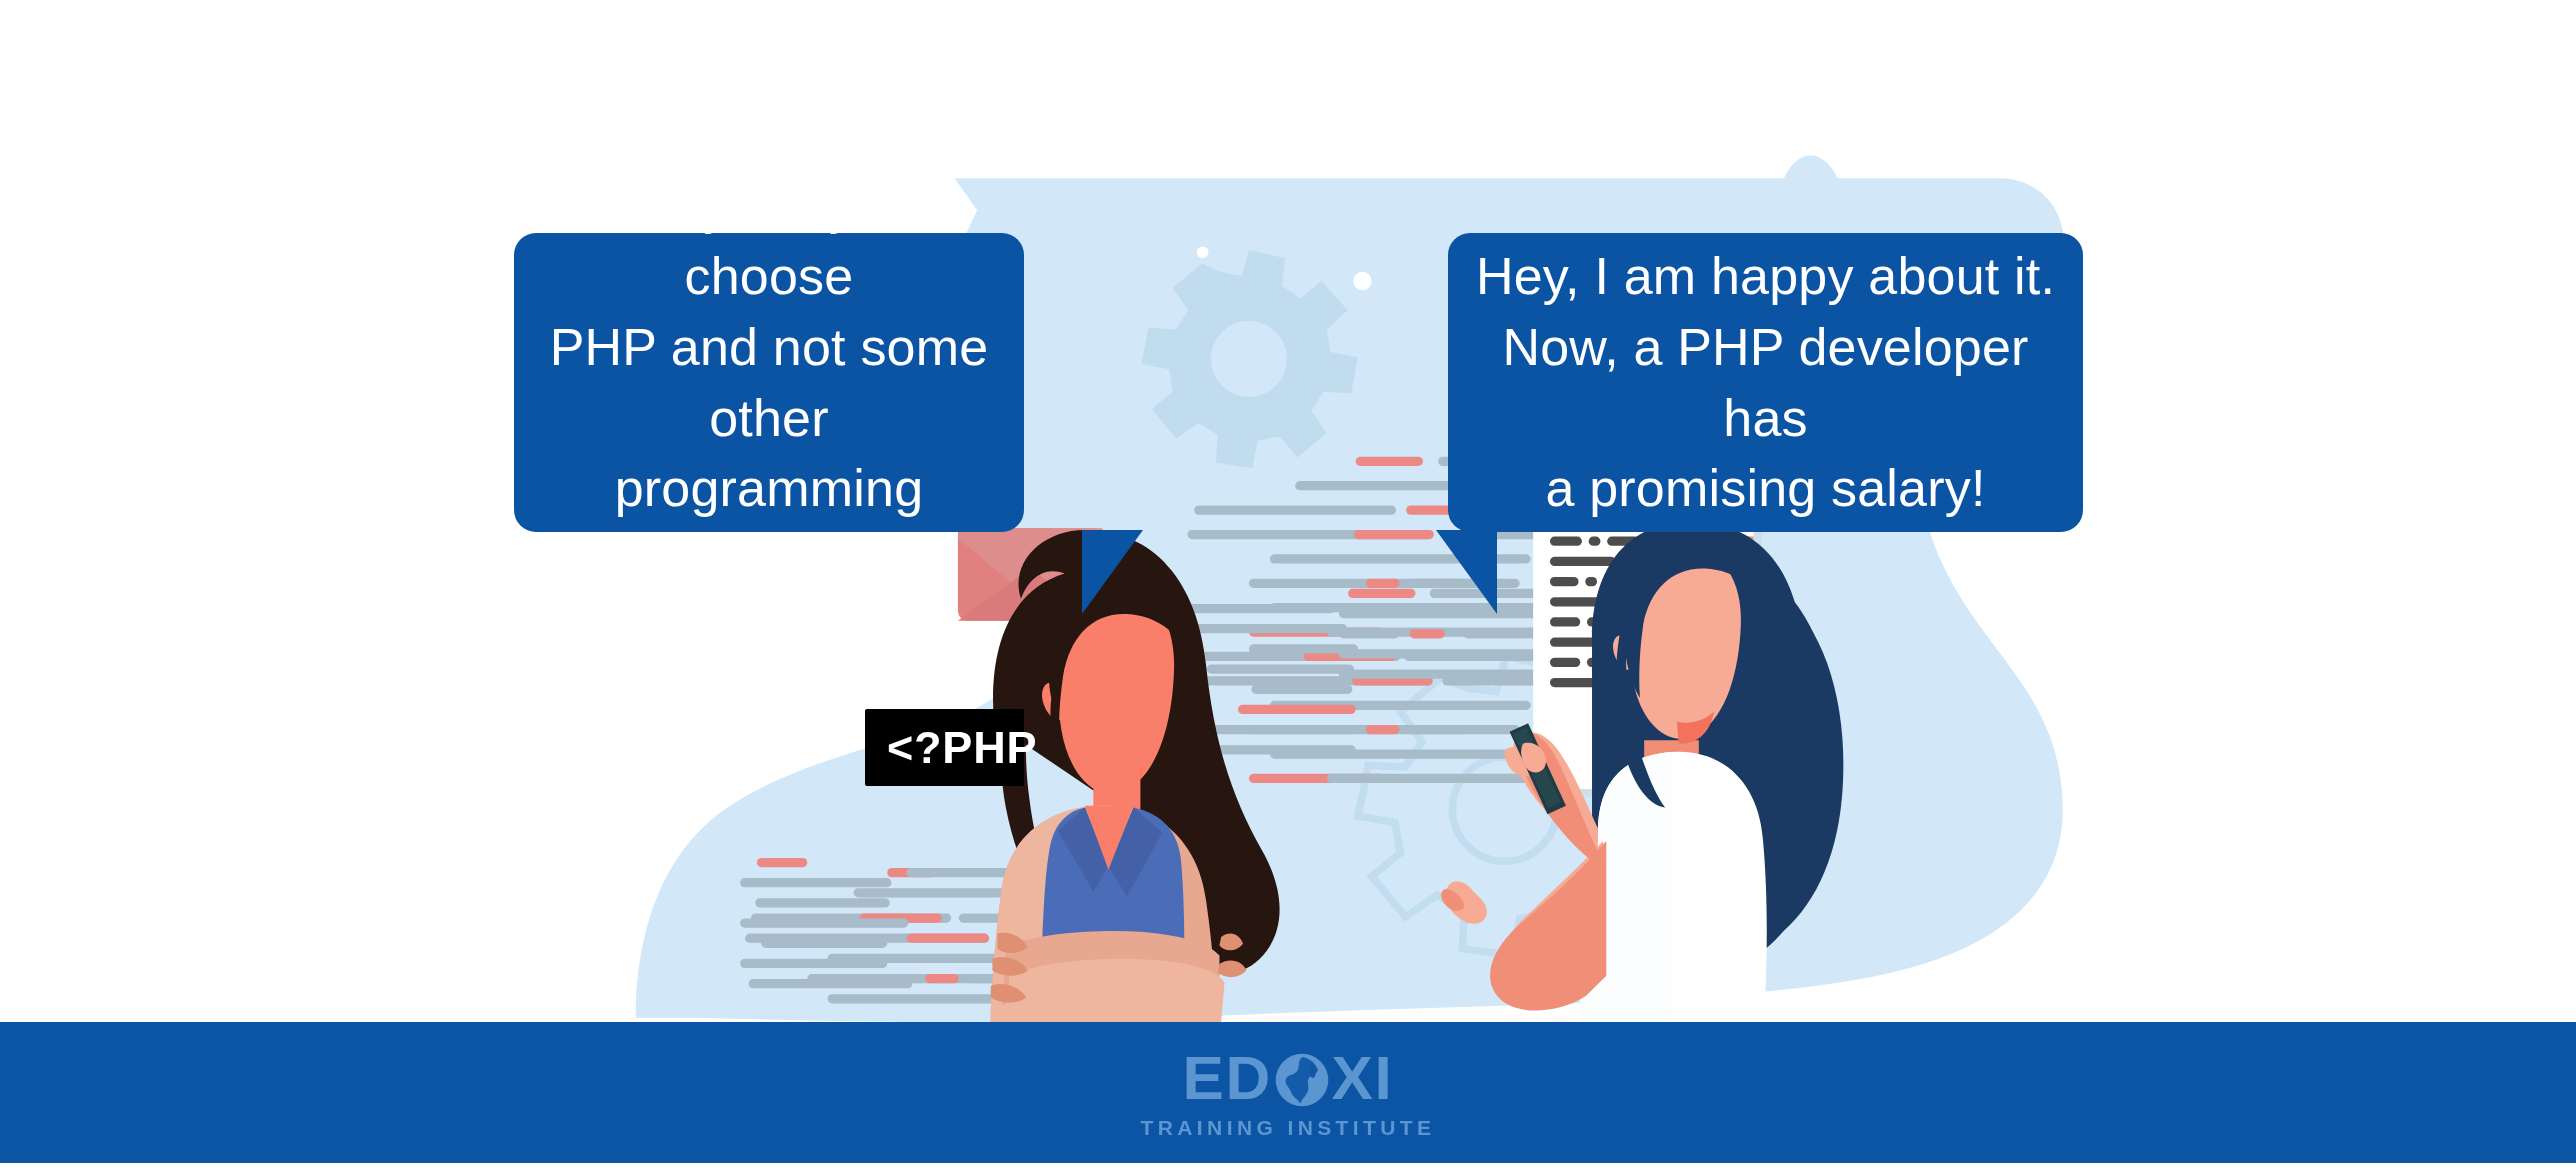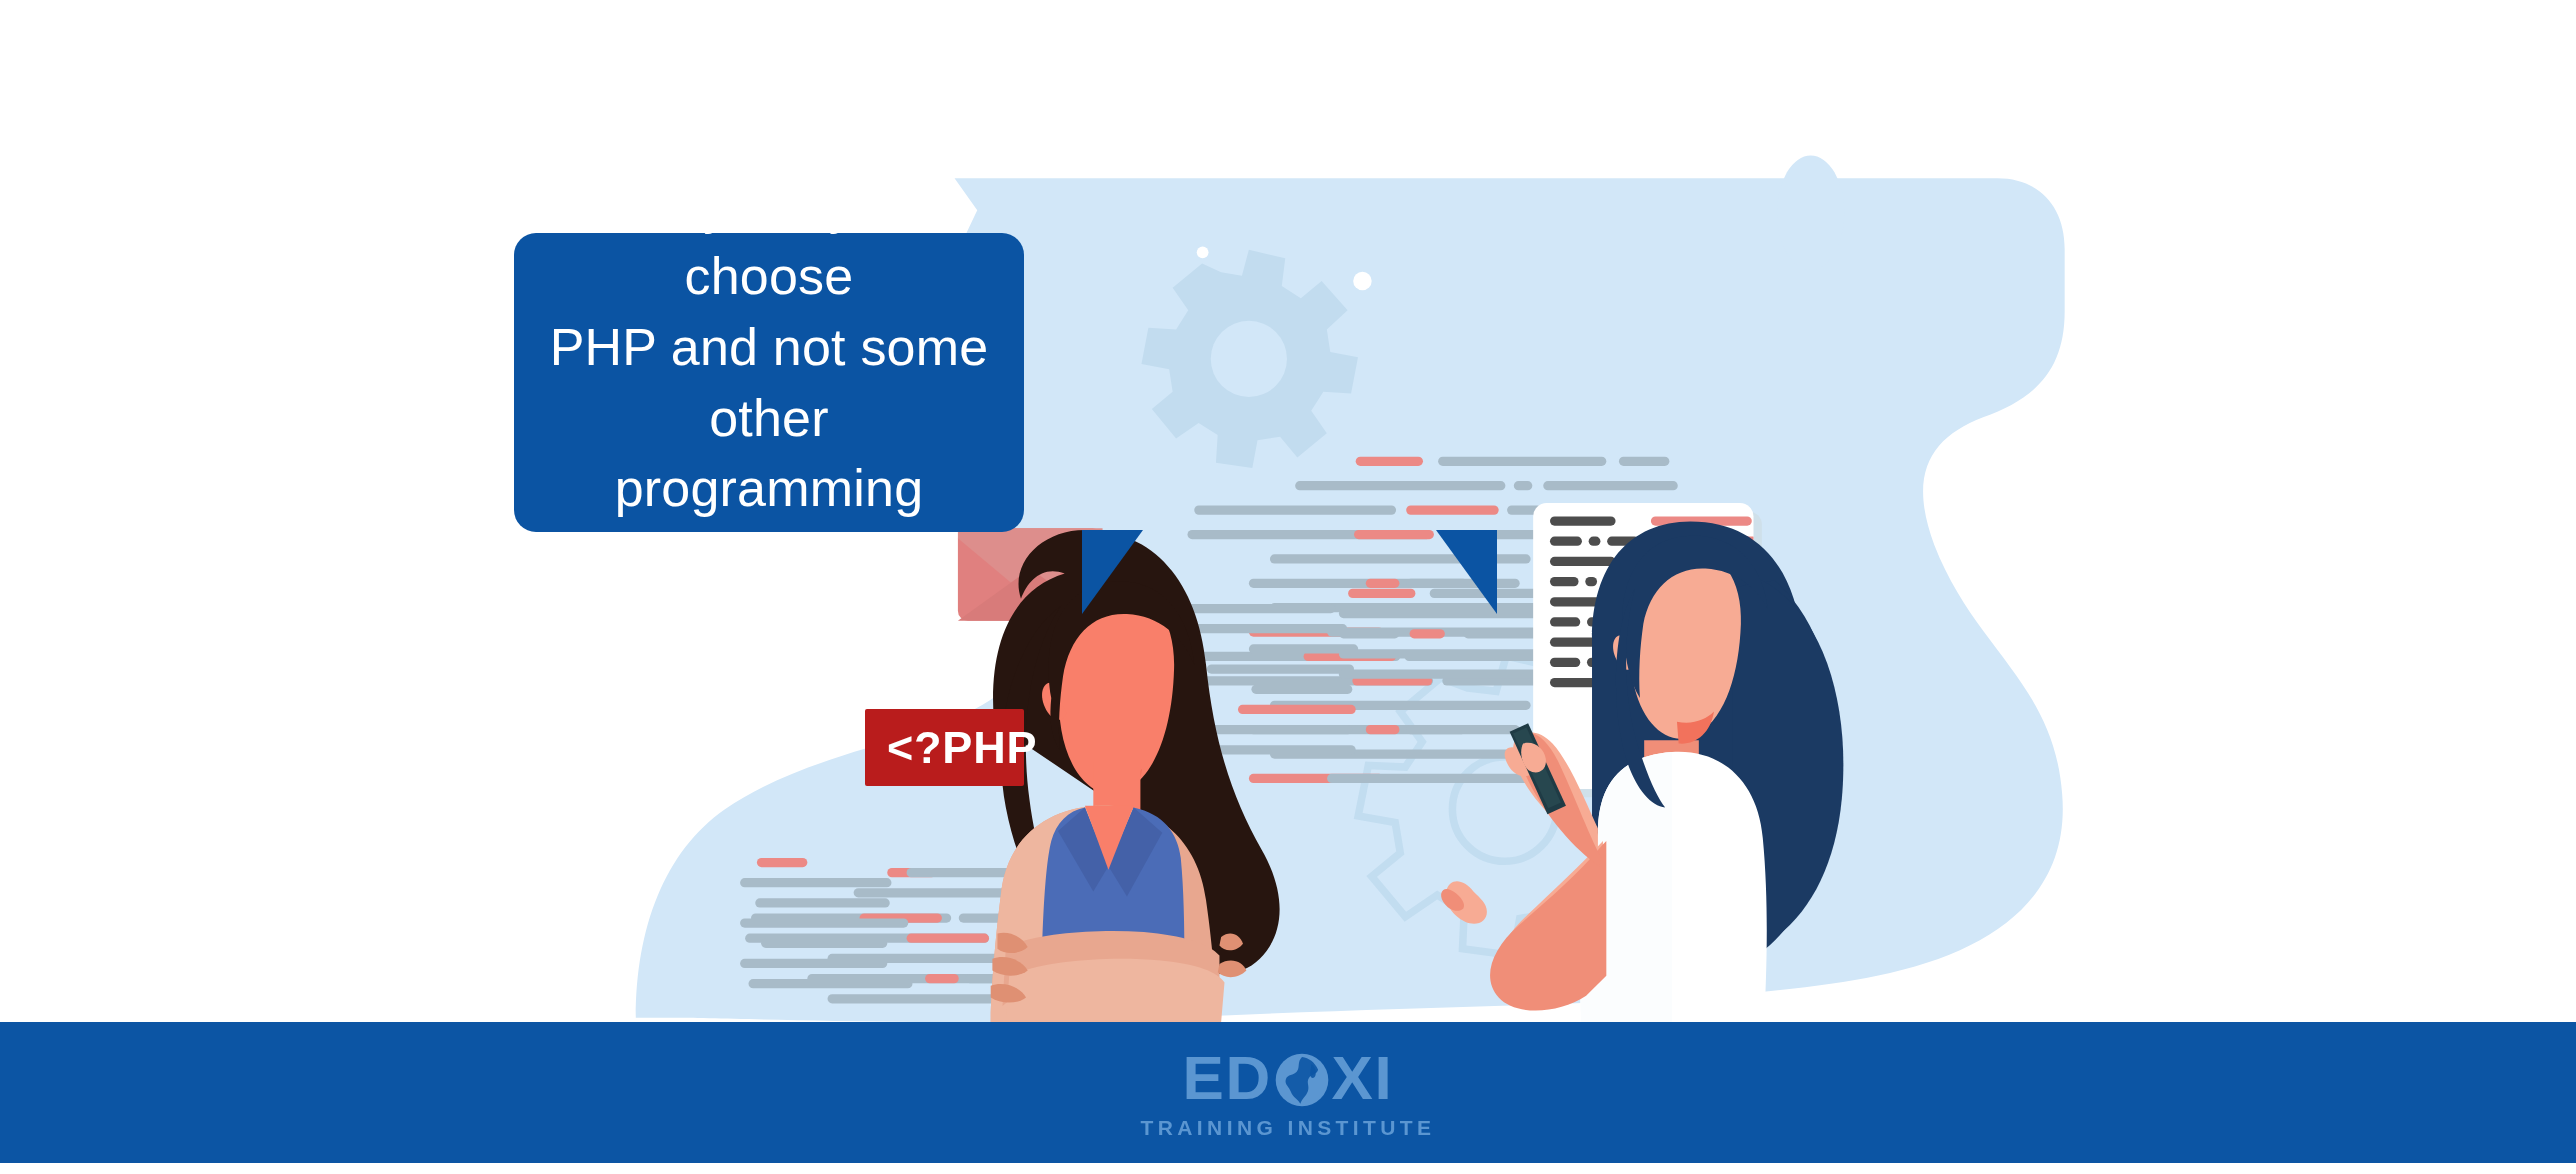--- a/index.html
+++ b/index.html
@@ -45,21 +45,21 @@
   #tail-right{
     left:1436px; top:530px;
     border-right:0 solid transparent;
     border-top:84px solid #0b54a3;
     border-left:61px solid transparent;
   }
 
   
   #php-badge{
     position:absolute;left:865px;top:709px;width:159px;height:77px;
-    background:#b91c1c;border-radius:2px;z-index:20;
+    background:#000000;border-radius:2px;z-index:20;
     display:flex;align-items:center;justify-content:flex-start;
   }
   #php-badge .ptxt{
     color:#ffffff;font-size:45px;font-weight:700;letter-spacing:0.8px;
     padding-left:22px;white-space:nowrap;
   }
 
   
   #footer{
     position:absolute;left:0;top:1022px;width:2576px;height:141px;
@@ -586,20 +586,25 @@
   </svg>
 
   <div class="tail" id="tail-left"></div>
   <div class="bubble" id="bubble-left">
     <div class="btext">Why did you choose
 PHP and not some other
 programming language?</div>
   </div>
 
   <div class="tail" id="tail-right"></div>
+  <div class="bubble" id="bubble-right">
+    <div class="btext">Hey, I am happy about it.
+Now, a PHP developer has
+a promising salary!</div>
+  </div>
 
   <div id="php-badge">
     <span class="ptxt">&lt;?PHP</span>
   </div>
 
   <div id="footer">
     <div id="logo">
       <div id="logo-word">
         <span class="seg">ED</span>
         <span id="logo-globe">

